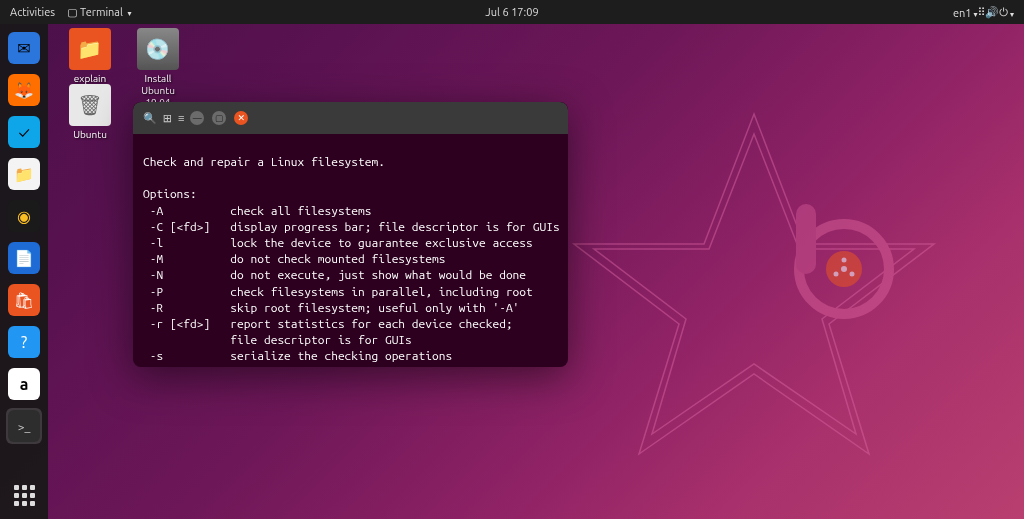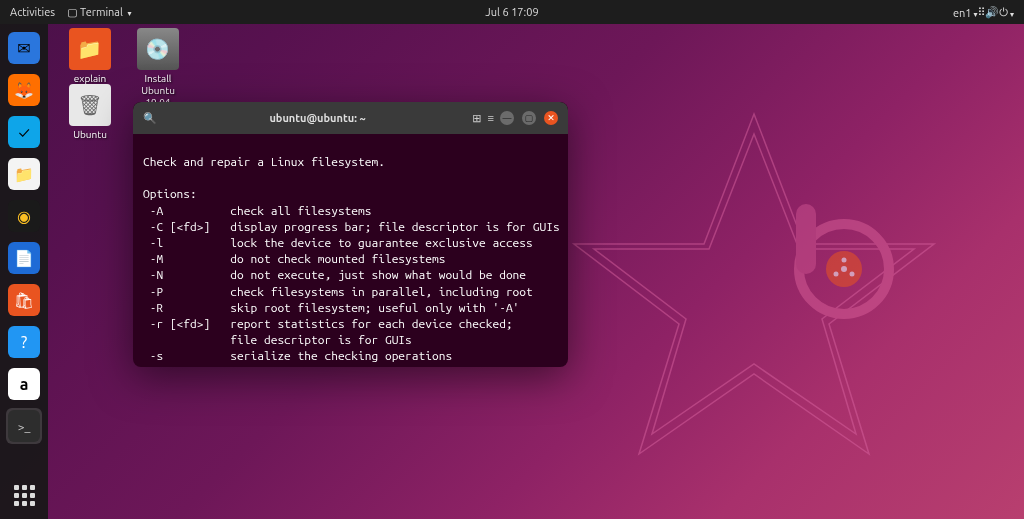--- a/index.html
+++ b/index.html
@@ -127,21 +127,20 @@
     <div class="label">Install Ubuntu 19.04</div>
   </div>
   <div class="desktop-icon" style="left:12px;top:60px">
     <div class="icon" style="background:#e8e8e8;color:#666">🗑</div>
     <div class="label">Ubuntu</div>
   </div>
 
   <div class="terminal">
     <div class="term-header">
       <span class="search-icon">🔍</span>
-      <div class="title">ubuntu@ubuntu: ~</div>
       <span class="menu-icon">⊞</span>
       <span class="menu-icon">≡</span>
       <div class="term-controls">
         <div class="term-btn" style="background:#6b6b6b;color:#222">—</div>
         <div class="term-btn" style="background:#6b6b6b;color:#222">▢</div>
         <div class="term-btn" style="background:#e95420;color:#fff">✕</div>
       </div>
     </div>
     <div class="term-body"><span>Check and repair a Linux filesystem.
 

